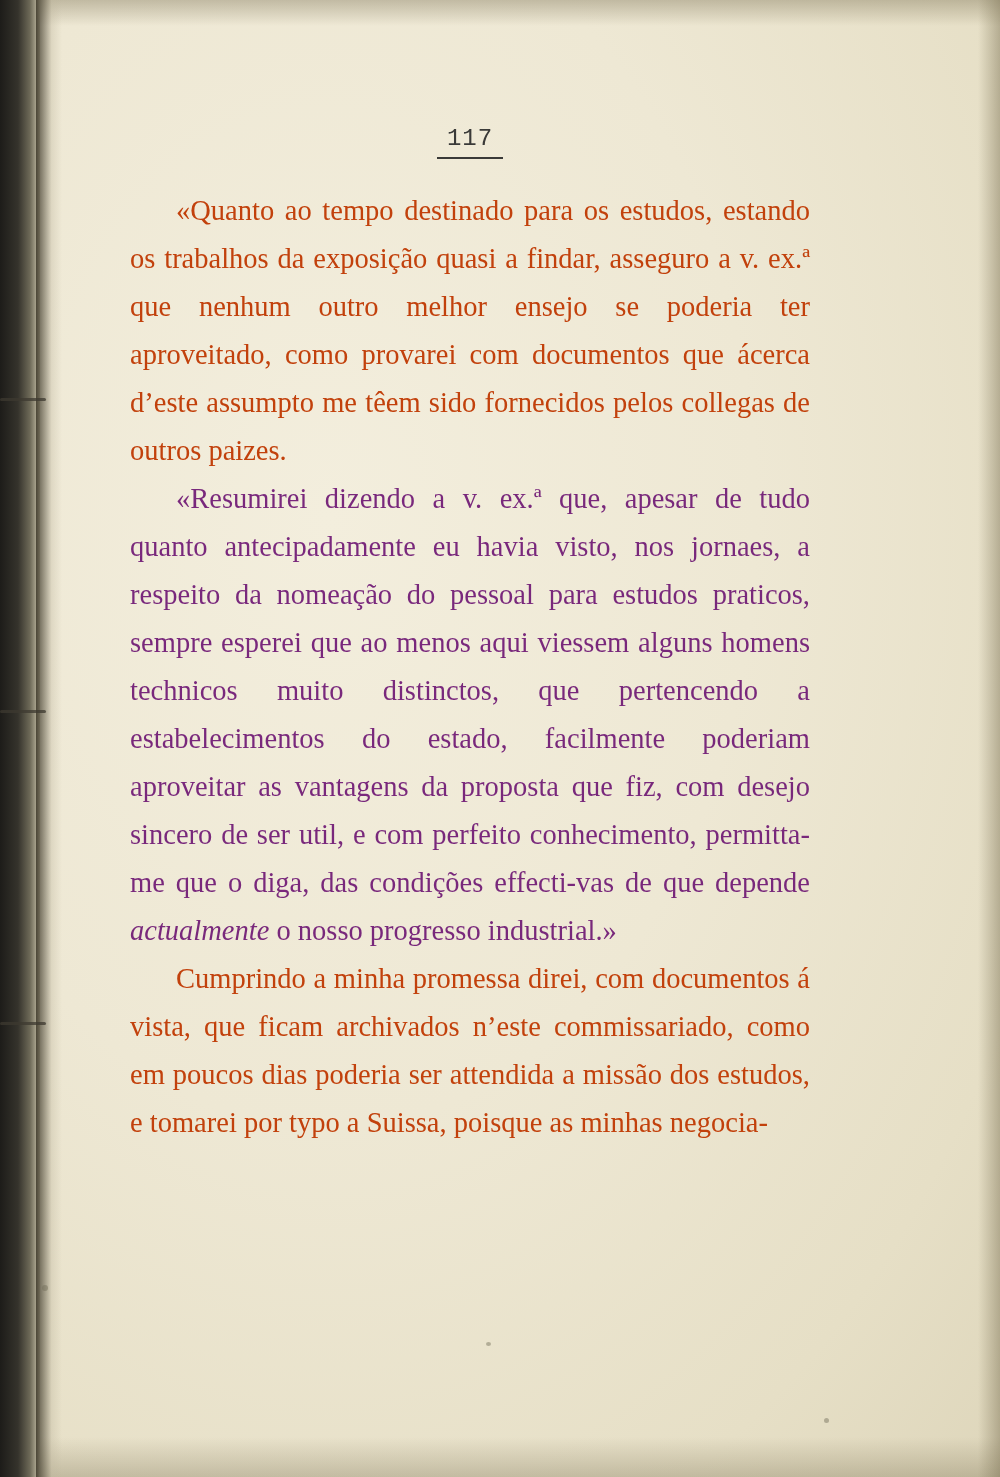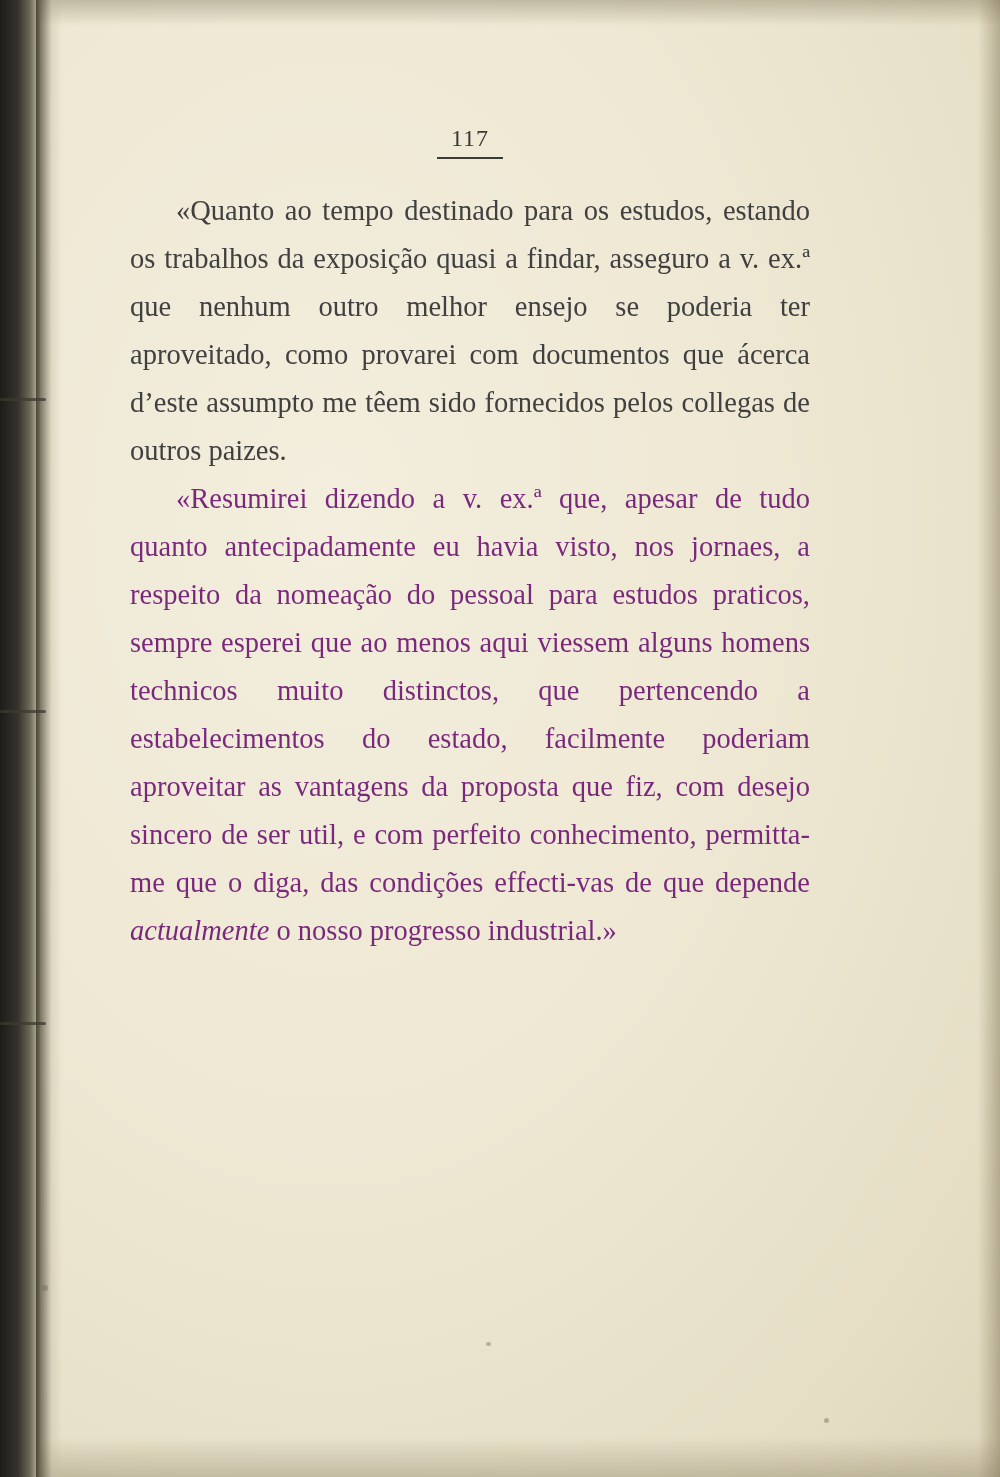--- a/index.html
+++ b/index.html
@@ -83,21 +83,21 @@
     top: 0;
     width: 680px;
   }
 
   .folio {
     text-align: center;
     font-size: 24px;
     letter-spacing: 1px;
     color: #3a3a38;
     margin-top: 125px;
-    font-family: Liberation Serif, serif;
+    font-family: Liberation Mono, monospace;
   }
   .folio-rule {
     width: 66px;
     height: 2px;
     background: #3a3a38;
     margin: 5px auto 0 auto;
   }
 
   .body-text {
     margin-top: 28px;
@@ -109,21 +109,21 @@
   }
   .body-text p {
     margin: 0;
     text-indent: 46px;
   }
   .body-text p.faded {
     color: #701a75;
     opacity: 0.93;
   }
   .body-text p.dark {
-    color: #404040;
+    color: #c2410c;
   }
   em { font-style: italic; }
 
   
   .speck {
     position: absolute;
     background: #6f6a56;
     border-radius: 50%;
     opacity: 0.45;
   }
@@ -149,16 +149,17 @@
   <div class="speck" style="left:824px; top:1418px; width:5px; height:5px;"></div>
 
   <div class="content">
 
     <div class="folio">117</div>
     <div class="folio-rule"></div>
 
     <div class="body-text">
       <p class="dark">«Quanto ao tempo destinado para os estudos, estando os trabalhos da exposição quasi a findar, asseguro a v. ex.ª que nenhum outro melhor ensejo se poderia ter aproveitado, como provarei com documentos que ácerca d’este assumpto me têem sido fornecidos pelos collegas de outros paizes.</p>
       <p class="faded"><span>«Resumirei dizendo a v. ex.ª que, apesar de tudo quanto antecipadamente eu havia visto, nos jornaes, a respeito da nomeação do pessoal para estudos praticos, sempre esperei que ao menos aqui viessem alguns homens technicos muito distinctos, que pertencendo a estabelecimentos do estado, facilmente poderiam aproveitar as vantagens da proposta que fiz, com desejo sincero de ser util, e com perfeito conhecimento, permitta-me que o diga, das condições effecti-vas de que depende </span><em>actualmente</em><span> o nosso progresso industrial.»</span></p>
+      <p class="dark">Cumprindo a minha promessa direi, com documentos á vista, que ficam archivados n’este commissariado, como em poucos dias poderia ser attendida a missão dos estudos, e tomarei por typo a Suissa, poisque as minhas negocia-</p>
     </div>
 
   </div>
 </div>
 
 </body></html>

